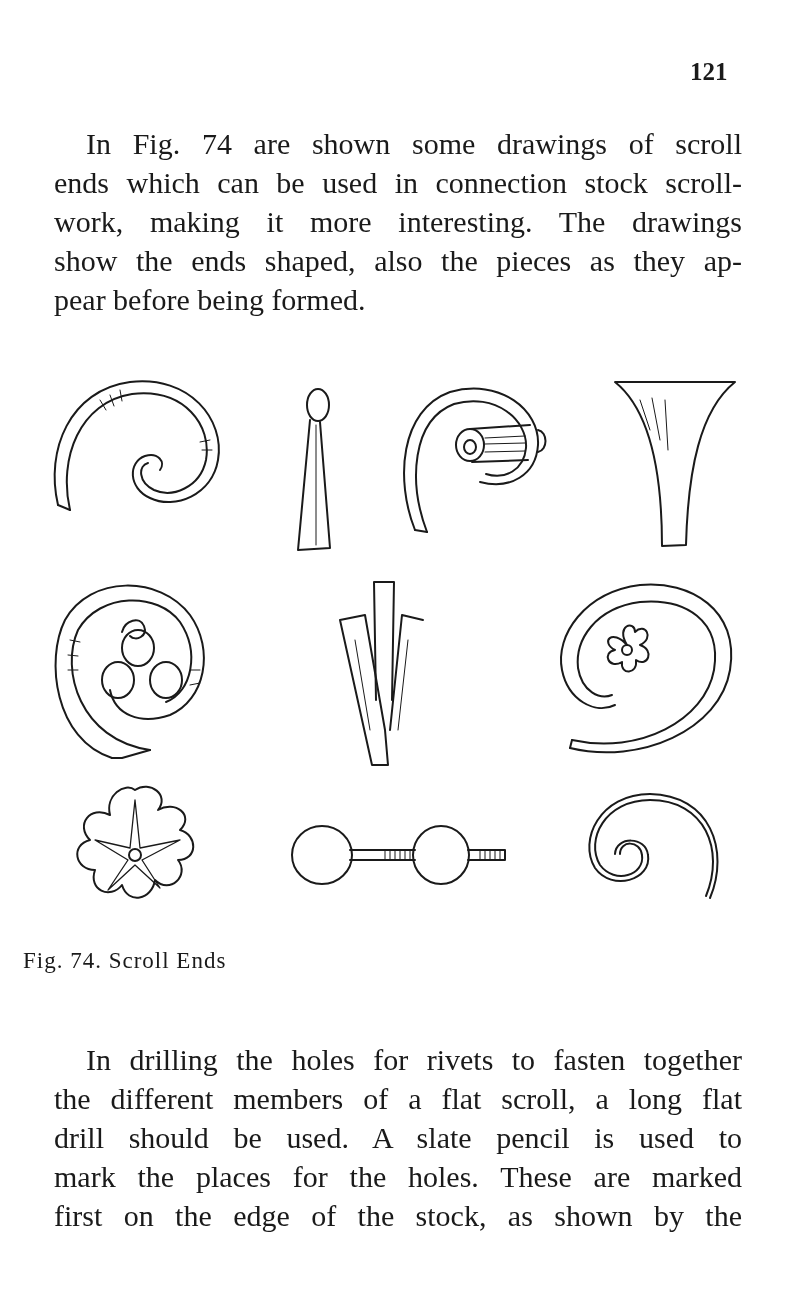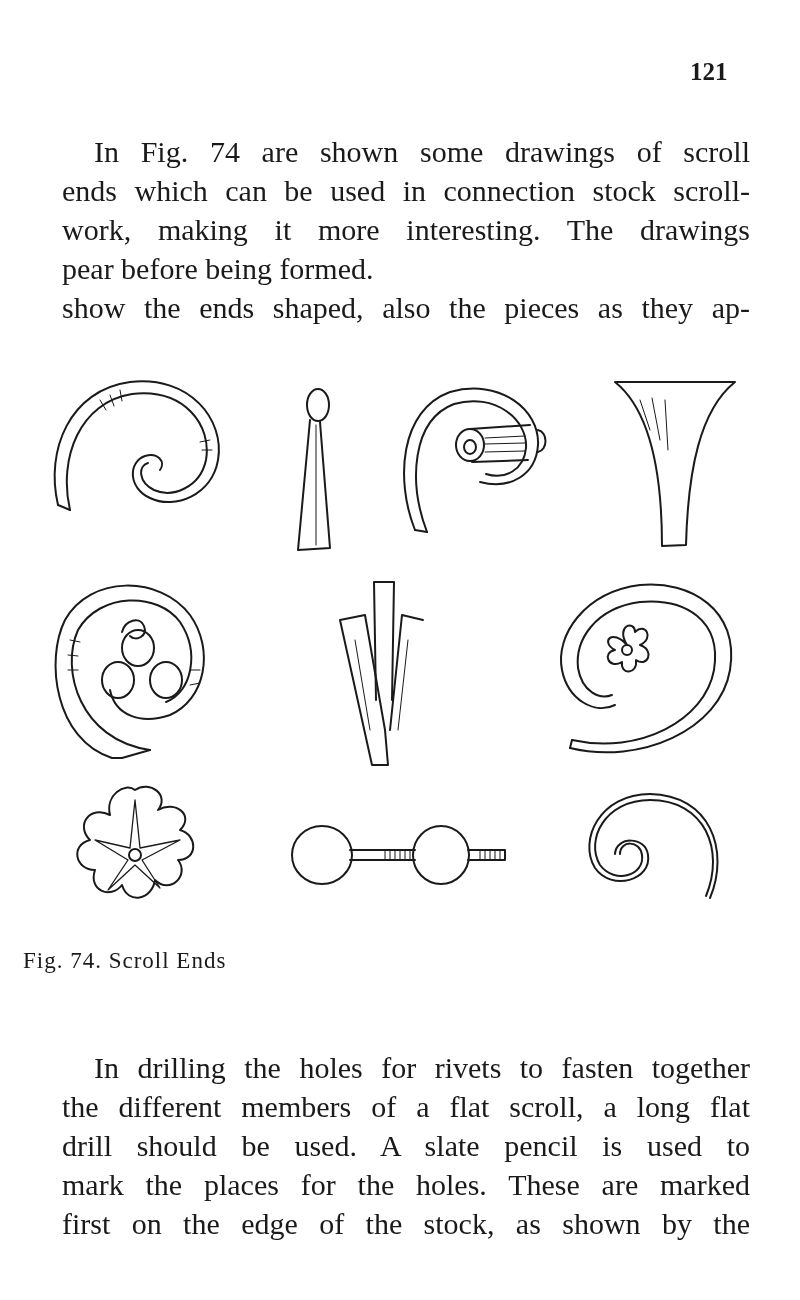--- a/index.html
+++ b/index.html
@@ -1,43 +1,43 @@
 <!DOCTYPE html>
 <html><head>
 <meta charset="utf-8">
 <style>
   html, body { margin: 0; padding: 0; background: #ffffff; }
   body { width: 800px; height: 1300px; position: relative; overflow: hidden;
          font-family: "Liberation Serif", "DejaVu Serif", serif; color: #1a1a1a; }
   .running-head { position: absolute; top: 58px; left: 0; width: 800px; height: 36px; }
   .running-title { position: absolute; left: 255px; top: 0; font-size: 25px; letter-spacing: 6px; font-weight: normal; }
   .page-number { position: absolute; left: 690px; top: 0; font-size: 25px; font-weight: bold; font-family: Liberation Serif, serif; }
-  .para { position: absolute; left: 50px; width: 688px; font-size: 30px; line-height: 39px; margin: 12px; }
+  .para { position: absolute; left: 50px; width: 688px; font-size: 30px; line-height: 39px; margin: 4px; }
   .para .line { display: block; white-space: nowrap; text-align: justify; text-align-last: justify; }
   .para .line.last { text-align-last: left; }
   .para .line.indent { padding-left: 32px; }
   #para1 { top: 120px; }
   #para2 { top: 1036px; }
   .figure { position: absolute; left: 40px; top: 370px; width: 720px; height: 560px; }
   .figure svg { width: 720px; height: 560px; }
   .caption { position: absolute; top: 948px; left: 0; width: 800px; text-align: left; font-size: 23px; letter-spacing: 1px; padding-left: 23px; }
 </style>
 </head>
 <body>
 
 <div class="running-head">
   <span class="page-number">121</span>
 </div>
 
 <div class="para" id="para1">
   <span class="line indent">In Fig. 74 are shown some drawings of scroll</span>
   <span class="line">ends which can be used in connection stock scroll-</span>
   <span class="line">work, making it more interesting.   The drawings</span>
+  <span class="line">show the ends shaped, also the pieces as they ap-</span>
   <span class="line last">pear before being formed.</span>
-  <span class="line">show the ends shaped, also the pieces as they ap-</span>
 </div>
 
 <div class="figure">
   <svg viewBox="0 0 720 560" fill="none" stroke="#1a1a1a" stroke-width="2" stroke-linecap="round" stroke-linejoin="round">
 
     <g>
       <path d="M18 135 C5 80 30 20 90 12 C150 5 185 50 178 90 C172 125 135 140 110 128 C88 118 88 92 105 86 C118 82 126 92 120 100"></path>
       <path d="M30 140 C18 88 40 32 92 24 C145 18 172 56 166 90 C160 118 132 128 114 120 C98 112 98 96 108 93"></path>
       <path d="M18 135 L30 140"></path>
       <g stroke-width="1">

